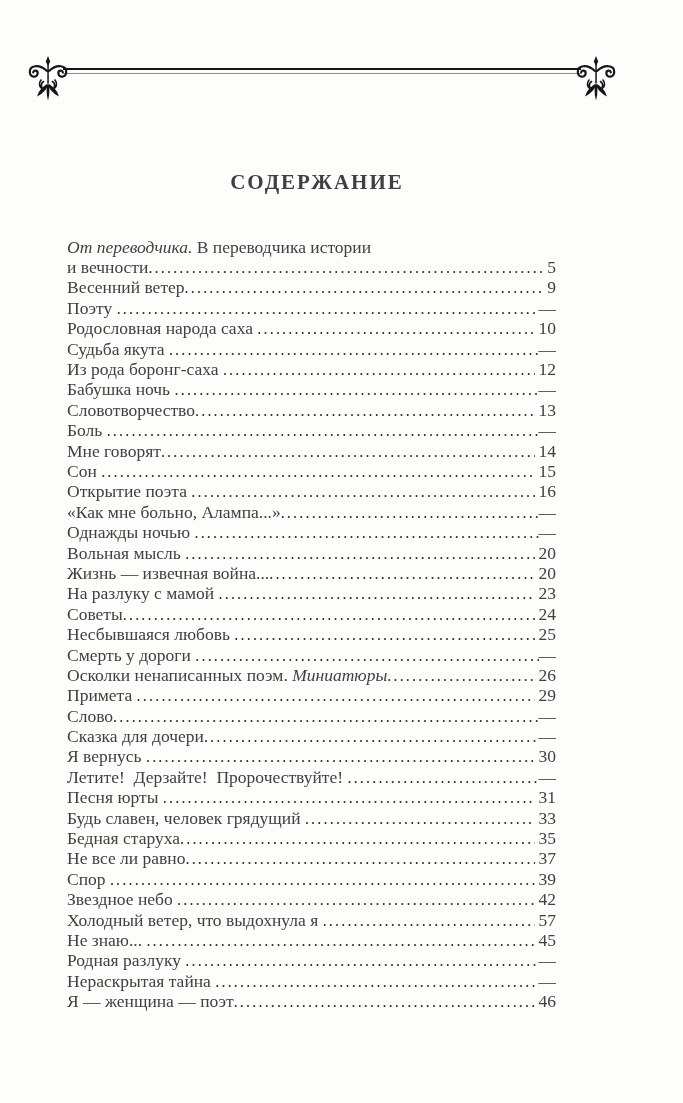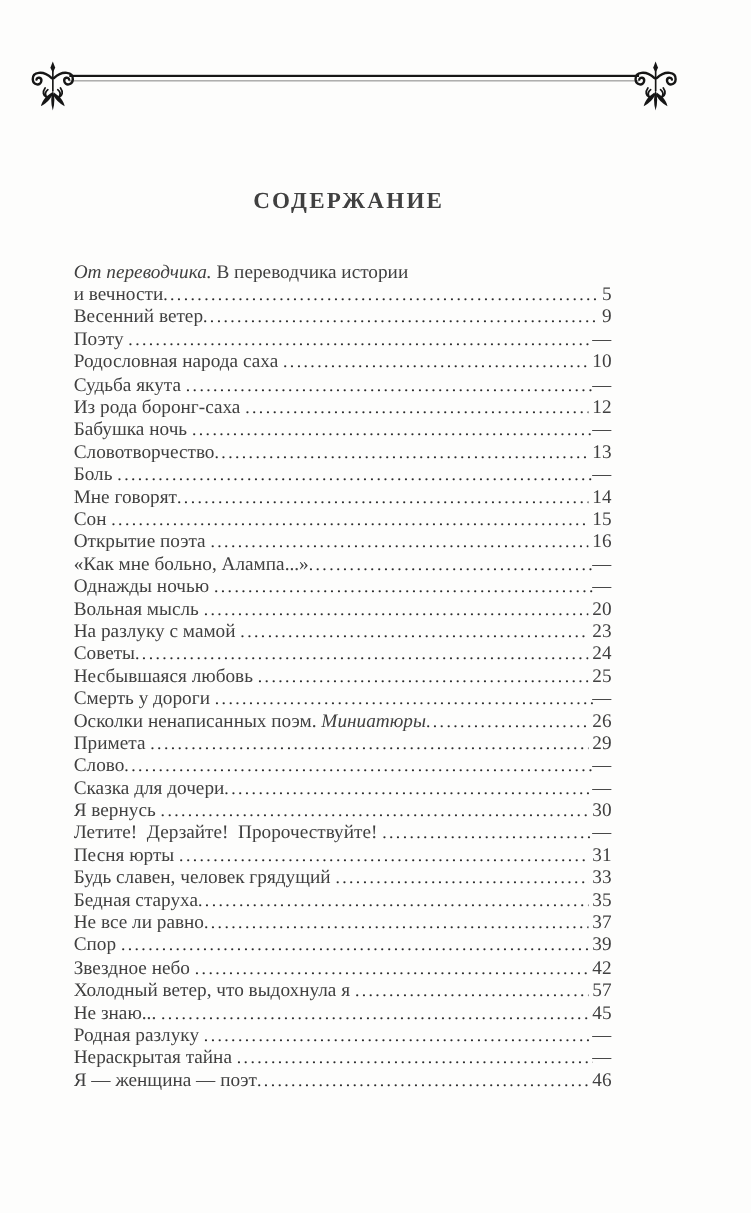--- a/index.html
+++ b/index.html
@@ -248,20 +248,27 @@
   </div>
 
   <div class="toc-line">
     
     <span class="toc-text">Вольная мысль </span>
     
     <span class="leader"></span>
     <span class="pageno num">20</span>
   </div>
 
+  <div class="toc-line">
+    
+    <span class="toc-text">Жизнь — извечная война...</span>
+    
+    <span class="leader"></span>
+    <span class="pageno num">20</span>
+  </div>
 
   <div class="toc-line">
     
     <span class="toc-text">На разлуку с мамой </span>
     
     <span class="leader"></span>
     <span class="pageno num">23</span>
   </div>
 
   <div class="toc-line">

